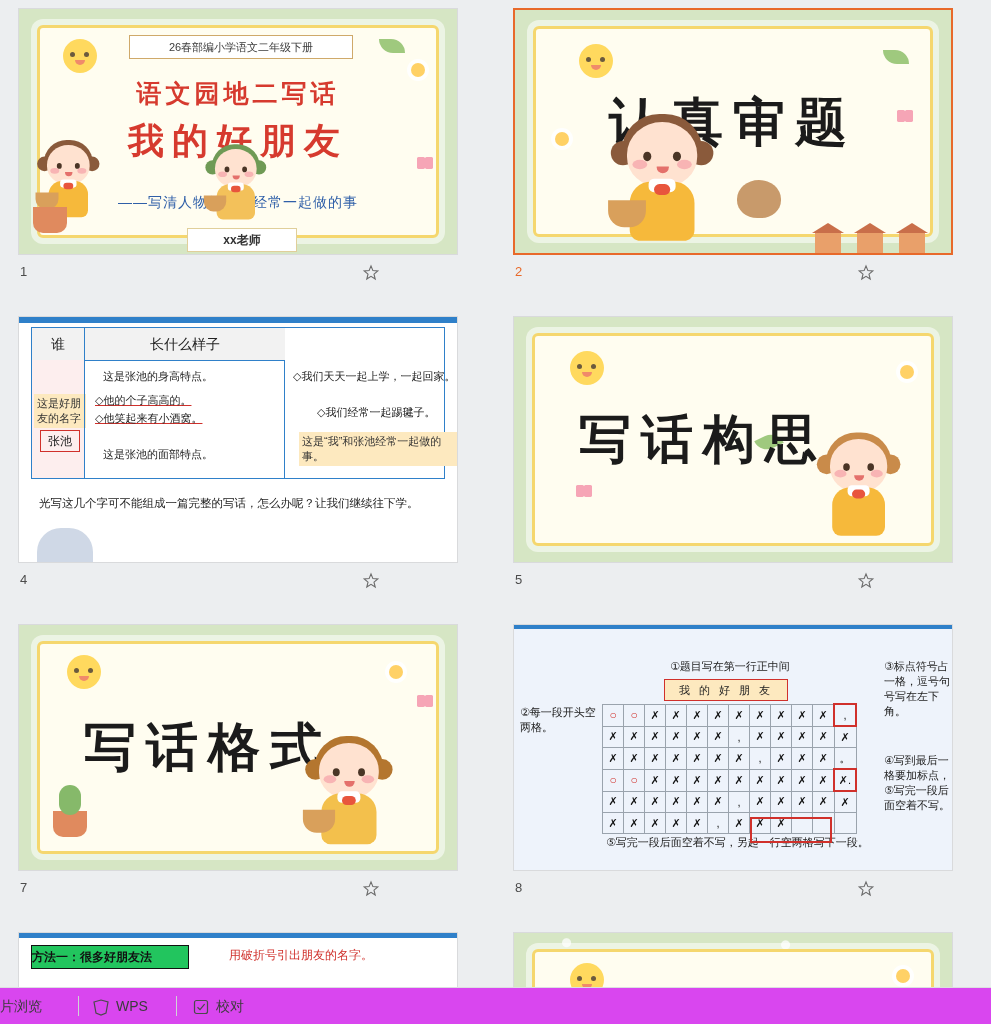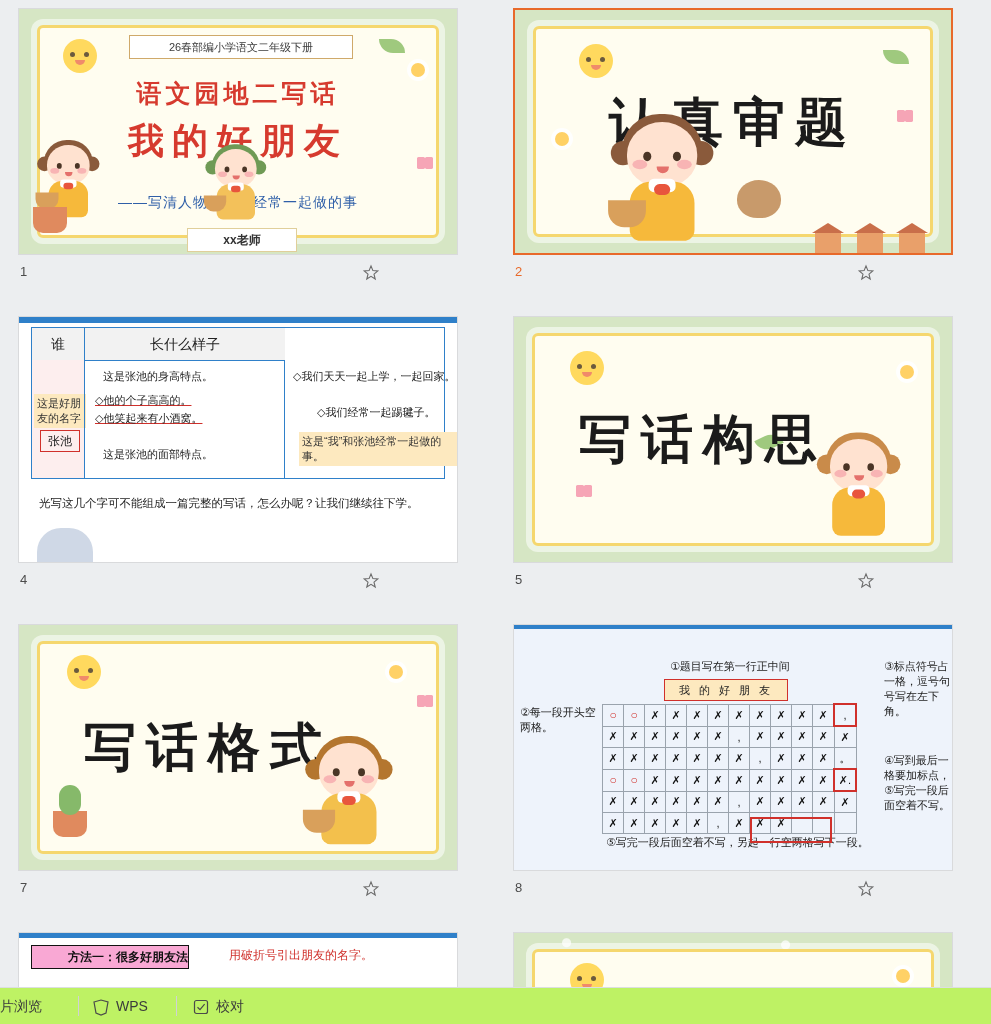--- a/index.html
+++ b/index.html
@@ -186,32 +186,32 @@
   .s8-grid td{width:20px;height:20px;border:1px solid #9aa3ad;text-align:center;font-size:11px;color:#111;padding:0;}
   .s8-grid td.circle{color:#d0302b;font-size:12px;}
   .s8-grid td.redbox{border:2px solid #d0302b;}
   .s8-grid td.empty{}
   .redrect{position:absolute;border:2px solid #d0302b;}
 
   
   .s10-wrap{position:absolute;inset:0;background:#fff;}
   .s10-top{position:absolute;left:0;right:0;top:0;height:5px;background:#2f80c9;}
   .s10-box{
-    position:absolute;left:12px;top:12px;width:156px;height:22px;background:#f9a8d4;
-    border:1px solid #111;font-size:12px;font-weight:bold;color:#111;line-height:22px;text-align:right;
+    position:absolute;left:12px;top:12px;width:156px;height:22px;background:#22c55e;
+    border:1px solid #111;font-size:12px;font-weight:bold;color:#111;line-height:22px;text-align:left;
   }
   .s10-red{
     position:absolute;left:210px;top:14px;font-size:12px;color:#d0302b;
   }
   .s10-text{position:absolute;left:28px;top:52px;font-size:13px;color:#111;}
 
   
   .taskbar{
     position:absolute;left:0;bottom:0;width:991px;height:36px;
-    background:#bef264;border-top:1px solid #dcdee1;
+    background:#d946ef;border-top:1px solid #dcdee1;
   }
   .tb-item{
     position:absolute;top:0;height:36px;line-height:36px;font-size:14px;color:#3c3c3c;
     display:flex;align-items:center;gap:6px;
   }
   .tb-sep{position:absolute;top:8px;width:1px;height:20px;background:#d0d2d5;}
   .icon-svg{display:inline-block;vertical-align:middle;}
 </style>
 </head>
 <body>

